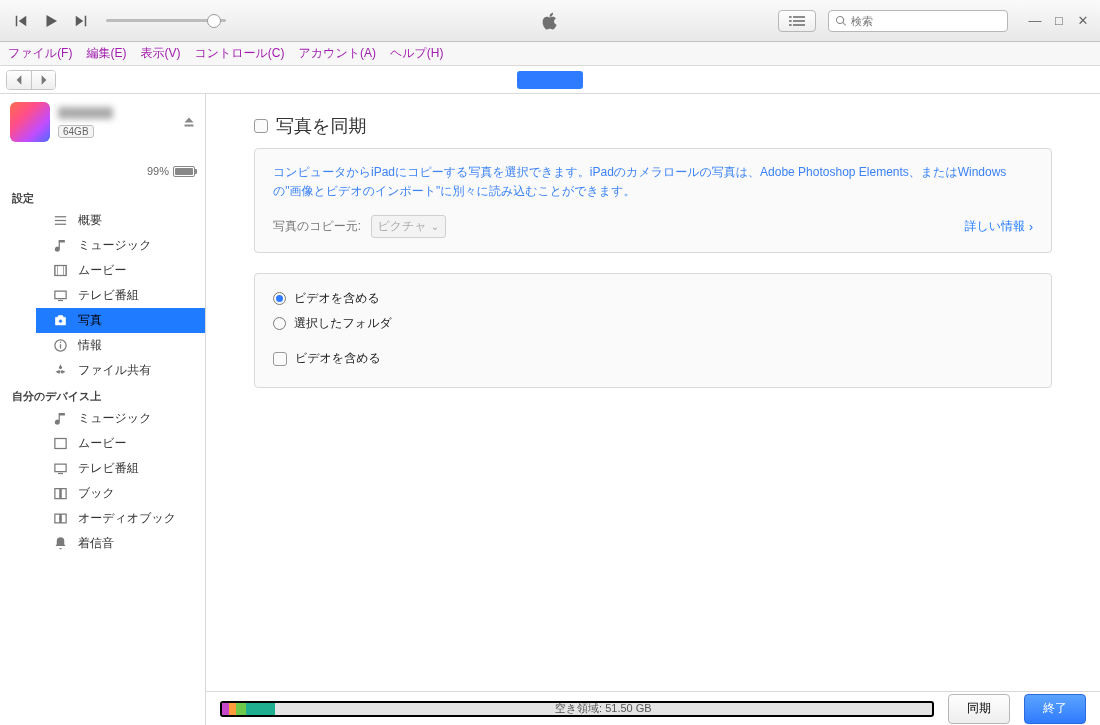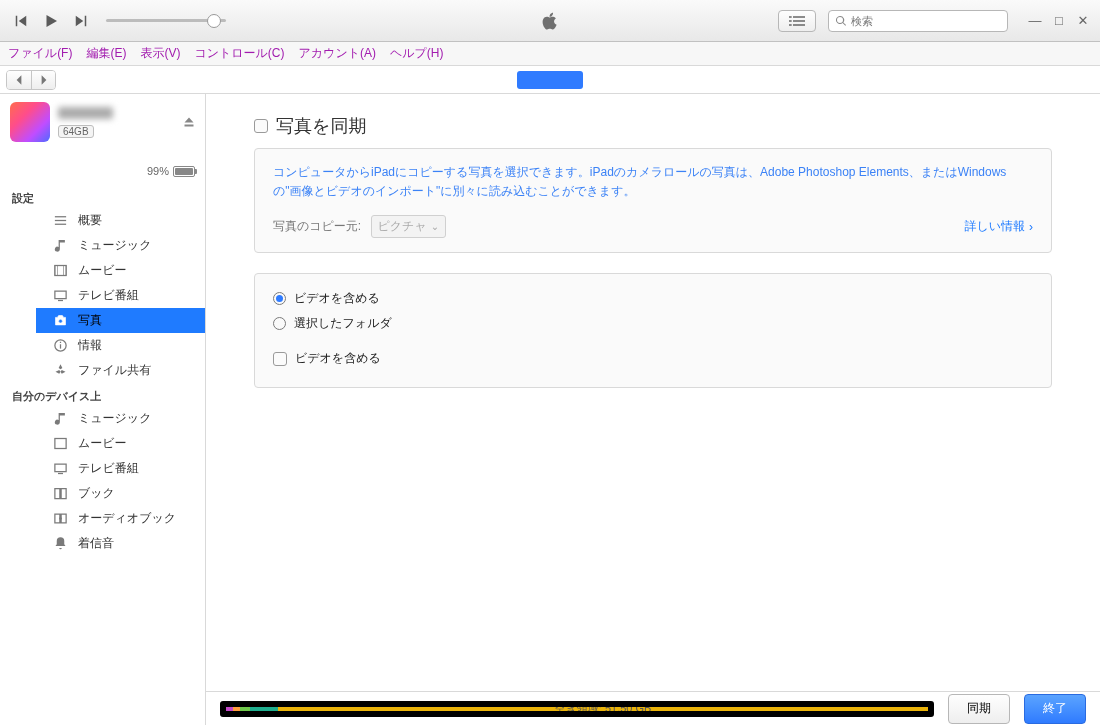--- a/index.html
+++ b/index.html
@@ -74,21 +74,21 @@
   .select-ghost { display:inline-flex; align-items:center; gap:4px; border:1px solid #d0d0d0; border-radius:3px; padding:2px 6px; background:#f3f3f3; color:#aaa; margin-left:6px; }
   .select-ghost:after { content:"⌄"; font-size:10px; color:#aaa; }
   .more-link { color:#1f7bff; display:flex; align-items:center; gap:4px; }
   .radio-row { display:flex; align-items:center; gap:8px; padding:4px 18px; }
   .radio { width:13px; height:13px; border:1px solid #7a7a7a; border-radius:50%; display:inline-flex; align-items:center; justify-content:center; }
   .radio.sel:before { content:""; width:7px; height:7px; background:#2f7bff; border-radius:50%; }
   .panel .grp { padding:12px 0 16px 0; }
 
   
   .footer { height:34px; border-top:1px solid #d9d9d9; background:#fff; display:flex; align-items:center; padding:0 14px 0 14px; gap:14px; }
-  .usage { flex:1; height:16px; border:6px solid #000000; border-radius:3px; background:#eab308; display:flex; overflow:hidden; }
+  .usage { flex:1; height:16px; border:2px solid #000000; border-radius:3px; background:#e5e5e5; display:flex; overflow:hidden; }
   .seg { height:100%; }
   .seg.s1{background:#c448c9;width:1%}
   .seg.s2{background:#ff9d3b;width:1%}
   .seg.s3{background:#6fc94b;width:1.4%}
   .seg.s4{background:#1fae8f;width:4%}
   .seg.free{flex:1; display:flex; align-items:center; justify-content:center; font-size:11px; color:#555;}
   .btn { height:30px; padding:0 18px; border:1px solid #b7b7b7; border-radius:4px; background:linear-gradient(#fefefe,#eee); font-size:12px; }
   .btn.primary { background:linear-gradient(#5ba4ff,#2f7bff); color:#fff; border-color:#2a6be0; }
 </style>
 </head>

